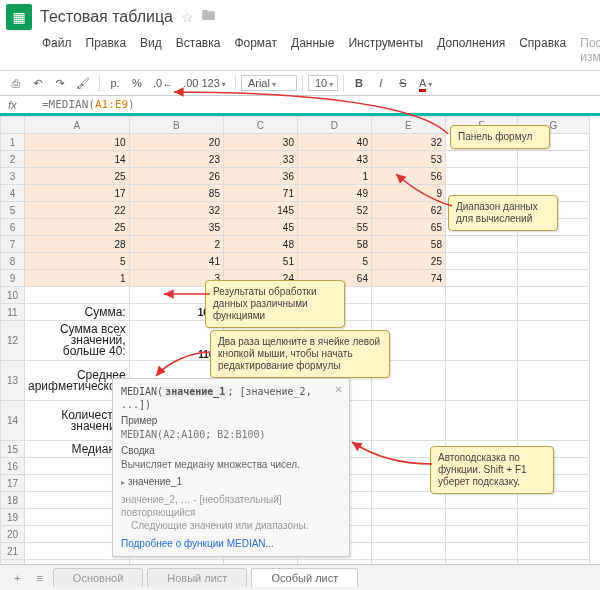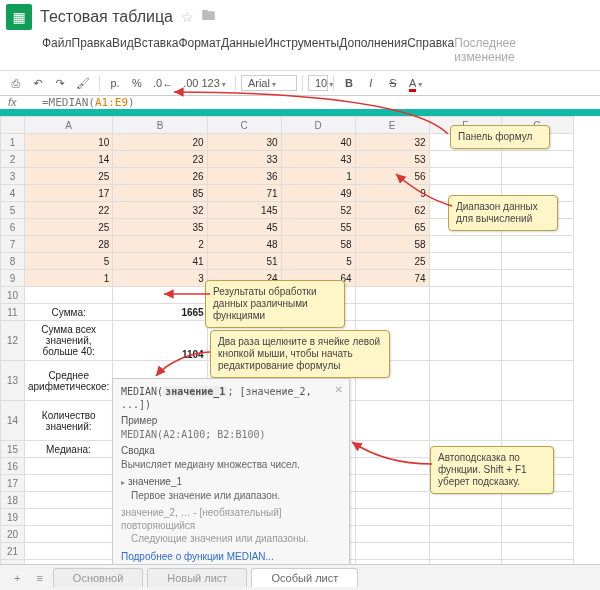--- a/index.html
+++ b/index.html
@@ -1,45 +1,45 @@
 <!DOCTYPE html>
 <html><head>
 <meta charset="utf-8">
 <style>
 *{box-sizing:border-box;margin:0;padding:0}
 body{font-family:Arial,sans-serif;font-size:11px;color:#222;background:#fff;width:600px;height:590px;overflow:hidden;position:relative}
 .titlebar{display:flex;align-items:center;height:34px;padding:4px 6px}
 .logo{width:26px;height:26px;background:#0f9d58;display:flex;align-items:center;justify-content:center;color:#fff;font-size:14px;border-radius:2px;margin-right:8px}
 .title{font-size:16px;color:#444}
 .star,.folder{margin-left:8px;color:#bbb;font-size:14px}
-.menubar{display:flex;gap:0;padding:2px 42px 6px;font-size:12px;color:#444}
+.menubar{display:flex;gap:14px;padding:2px 42px 6px;font-size:12px;color:#444}
 .menubar span{cursor:pointer}
 .lastmod{color:#aaa;margin-left:auto}
 .toolbar{display:flex;align-items:center;height:26px;border-top:1px solid #ddd;border-bottom:1px solid #ccc;padding:0 6px;gap:2px;font-size:11px;color:#555}
 .tbtn{padding:2px 4px;min-width:20px;text-align:center;border-radius:2px}
 .sep{width:1px;height:16px;background:#ddd;margin:0 3px}
 .fontbox{border:1px solid #ccc;padding:1px 6px;min-width:56px;background:#fff}
-.sizebox{border:1px solid #ccc;padding:1px 6px;width:20px;background:#fff;text-align:center}
+.sizebox{border:1px solid #ccc;padding:1px 6px;width:30px;background:#fff;text-align:center}
 .drop{font-size:8px;color:#888;margin-left:2px}
 .bold{font-weight:bold}
 .strike{text-decoration:line-through}
-.fxbar{display:flex;height:20px;border-bottom:7px solid #14b8a6;font-size:11px;color:#777}
+.fxbar{display:flex;align-items:center;height:20px;border-bottom:3px solid #14b8a6;font-size:11px;color:#777}
 .fxlabel{width:36px;padding-left:8px;font-style:italic}
 .fxval{padding-left:6px;font-family:monospace;font-size:11px}
 .fxval .ref{color:#e67c00}
 .sheet{position:relative}
 table{border-collapse:collapse;table-layout:fixed}
 th,td{border:1px solid #ddd;height:17px;font-size:10px;padding:0 3px;overflow:hidden;white-space:nowrap}
 th{background:#f3f3f3;color:#777;font-weight:normal;text-align:center}
 .rowh{width:24px;text-align:center;background:#f3f3f3;color:#777}
 .colA,.colB{width:72px}
 .colC,.colD,.colE{width:74px}
 .colF,.colG{width:72px}
 td.num{text-align:right}
-td.lab{text-align:center;white-space:normal;line-height:11px;font-size:10px}
+td.lab{text-align:right;white-space:normal;line-height:11px;font-size:12px}
 .selrange{background:#fce9da}
 tr.tall td{height:40px;vertical-align:bottom}
 tr.tall td.lab{vertical-align:middle}
 .editcell{background:#fff;border:2px solid #4285f4!important;font-family:monospace;font-size:10px;padding:0 2px}
 .editcell .ref{color:#e67c00;background:#fce9da;border:1px dashed #d28a3a;padding:0 1px}
 .callout{position:absolute;background:#fff6c8;border:1px solid #b9a24a;border-radius:4px;padding:5px 7px;font-size:10px;color:#444;text-align:left;box-shadow:1px 1px 2px rgba(0,0,0,.15);line-height:12px}
 .arrow{position:absolute;pointer-events:none}
 .hint{position:absolute;left:112px;top:378px;width:238px;background:#f7f7f7;border:1px solid #ccc;font-size:10px;color:#666;padding:6px 8px;line-height:13px;box-shadow:1px 1px 2px rgba(0,0,0,.15);font-family:Arial}
 .hint .sig{font-family:monospace;color:#555;margin-bottom:3px}
 .hint .sig b{background:#eee;padding:0 2px}
@@ -379,21 +379,20 @@
   </svg>
 
 <div class="hint">
   <span class="x">✕</span>
   <div class="sig"><span>MEDIAN(</span><b>значение_1</b><span>; [значение_2, ...])</span></div>
   <div class="sec">Пример</div>
   <div class="mono">MEDIAN(A2:A100; B2:B100)</div>
   <div class="sec">Сводка</div>
   <div>Вычисляет медиану множества чисел.</div>
   <div class="arg"><span class="tri">▸</span><span>значение_1</span></div>
-  <div style="margin-left:10px">Первое значение или диапазон.</div>
   <div class="arg" style="color:#999"><span>значение_2, … - [необязательный] повторяющийся</span></div>
   <div style="margin-left:10px;color:#999">Следующие значения или диапазоны.</div>
   <div style="margin-top:5px"><a>Подробнее о функции MEDIAN...</a></div>
 </div>
 
 <div class="tabs">
   <div class="plus">+</div>
   <div class="menuic">≡</div>
   <div class="tab inactive">Основной</div>
   <div class="tab inactive">Новый лист</div>

